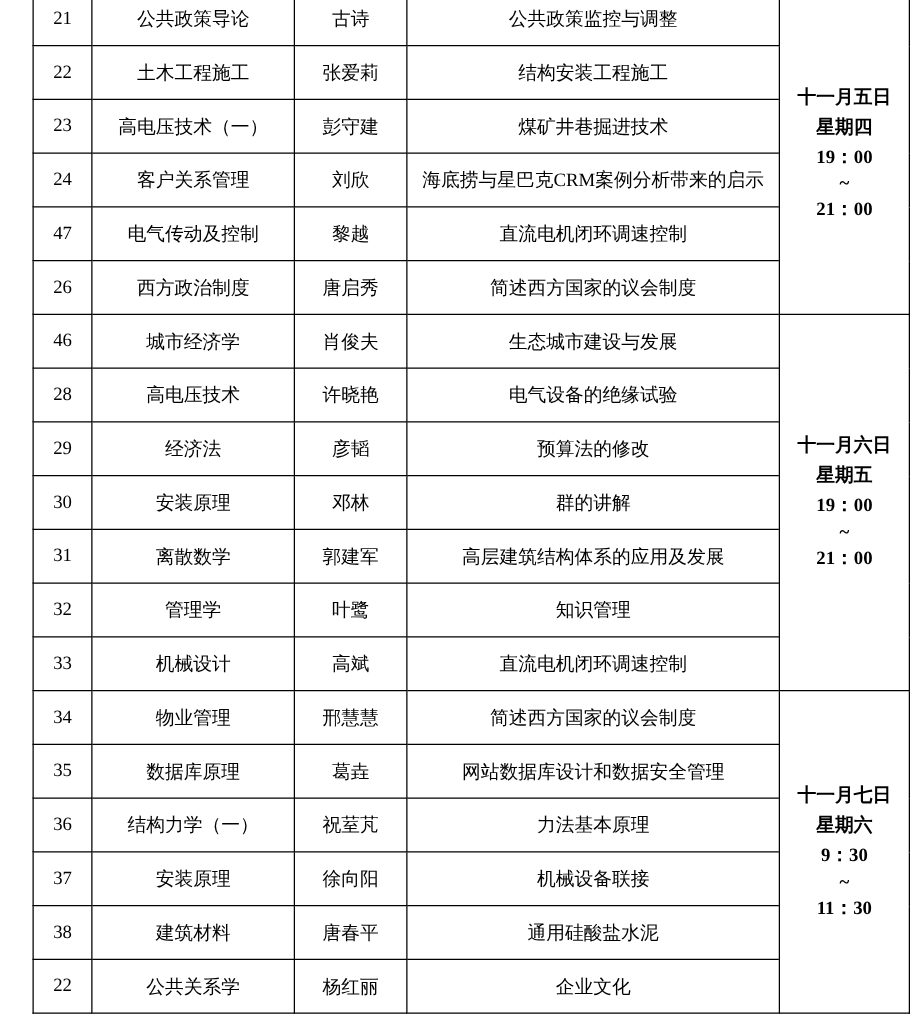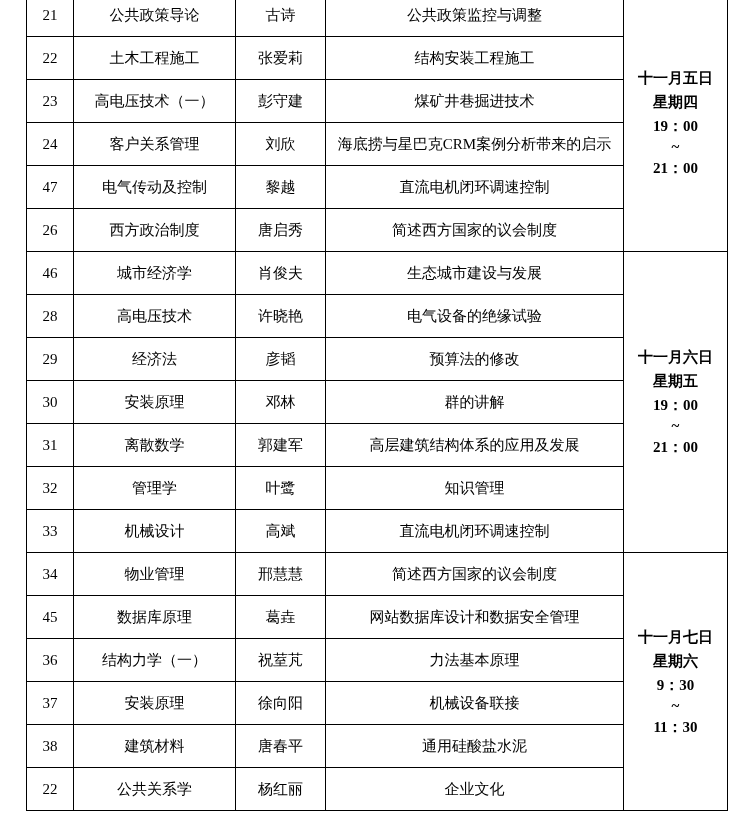--- a/index.html
+++ b/index.html
@@ -157,21 +157,21 @@
     <td class="c-topic">简述西方国家的议会制度</td>
   <td class="c-session" rowspan="6">
     <div class="sess-line">十一月七日</div>
     <div class="sess-line">星期六</div>
     <div class="sess-line">9：30</div>
     <div class="sess-line tilde">~</div>
     <div class="sess-line">11：30</div>
   </td>
         </tr>
         <tr>
-    <td class="c-num">45</td>
+    <td class="c-num">35</td>
     <td class="c-course">数据库原理</td>
     <td class="c-teacher">葛垚</td>
     <td class="c-topic">网站数据库设计和数据安全管理</td>
   </tr>
         <tr>
     <td class="c-num">36</td>
     <td class="c-course">结构力学（一）</td>
     <td class="c-teacher">祝荎芃</td>
     <td class="c-topic">力法基本原理</td>
   </tr>

